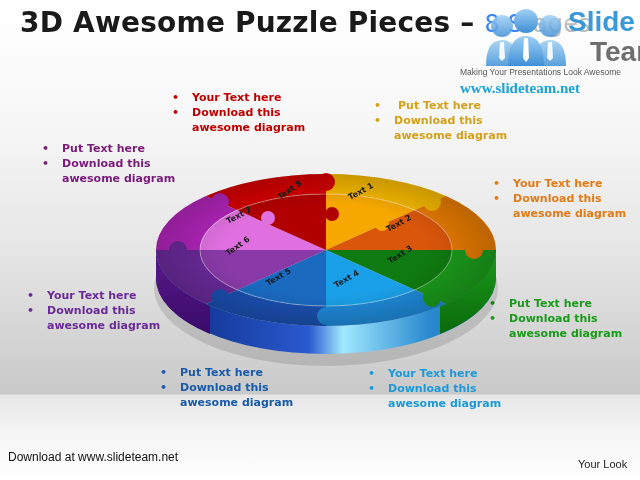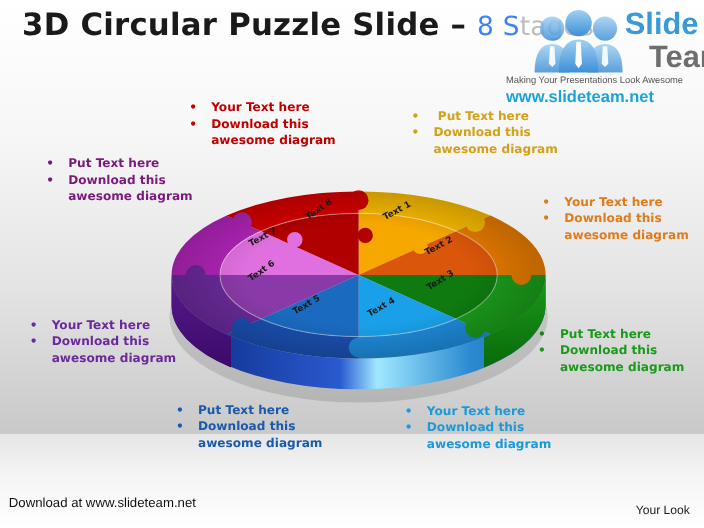--- a/index.html
+++ b/index.html
@@ -13,37 +13,37 @@
     color:#1a1a1a; letter-spacing:0.2px; white-space:nowrap;
     font-family:"DejaVu Sans", sans-serif;
   }
   .title .sub { font-weight:normal; color:#3b82f6; font-size:24px; }
   .title .fade { color:#bdbdbd; font-weight:normal; font-size:24px; }
   .logo { position:absolute; left:456px; top:4px; width:184px; height:96px; }
   .logo .people { position:absolute; left:28px; top:4px; }
   .logo .slide { position:absolute; left:112px; top:2px; font-size:28px; font-weight:bold; color:#3a9ad9; }
   .logo .team { position:absolute; left:100px; top:32px; font-size:28px; font-weight:bold; color:#6e6e6e;margin-left:34px; }
   .logo .tag { position:absolute; left:4px; top:63px; font-size:8.5px; color:#555; white-space:nowrap; }
-  .logo .url { position:absolute; left:4px; top:76px; font-size:15px; font-weight:bold; color:#1aa3d9; white-space:nowrap; }
+  .logo .url { position:absolute; left:4px; top:76px; font-size:15px; font-weight:bold; color:#1aa3d9; white-space:nowrap;font-family:Liberation Serif, serif; }
 
   .note { position:absolute; font-size:11px; font-weight:bold; line-height:15px; font-family:"DejaVu Sans", sans-serif; }
   .note ul { margin:0; padding:0; list-style:none; }
   .note li { position:relative; padding-left:22px; white-space:nowrap; }
   .note li::before { content:"•"; position:absolute; left:2px; top:0; }
   .note .cont { padding-left:22px; white-space:nowrap; }
 
   .diagram { position:absolute; left:150px; top:138px; width:352px; height:232px; }
   .footer-url { position:absolute; left:8px; top:450px; font-size:12px; color:#111; white-space:nowrap; }
   .footer-logo { position:absolute; left:578px; top:458px; font-size:11px; color:#222; white-space:nowrap; }
 </style>
 </head>
 <body>
 
 <div class="title">
-  <span>3D Circular Puzzle Slide – </span><span class="sub">8 S</span><span class="fade">tages</span>
+  <span>3D Awesome Puzzle Pieces – </span><span class="sub">8 S</span><span class="fade">tages</span>
 </div>
 
 <div class="logo">
   <svg class="people" width="84" height="60" viewBox="0 0 84 60">
     <defs>
       <linearGradient id="pg" x1="0" y1="0" x2="0" y2="1">
         <stop offset="0" stop-color="#9fd0f3"></stop>
           <stop offset="1" stop-color="#3f8fd6"></stop>
       </linearGradient>
     </defs>

